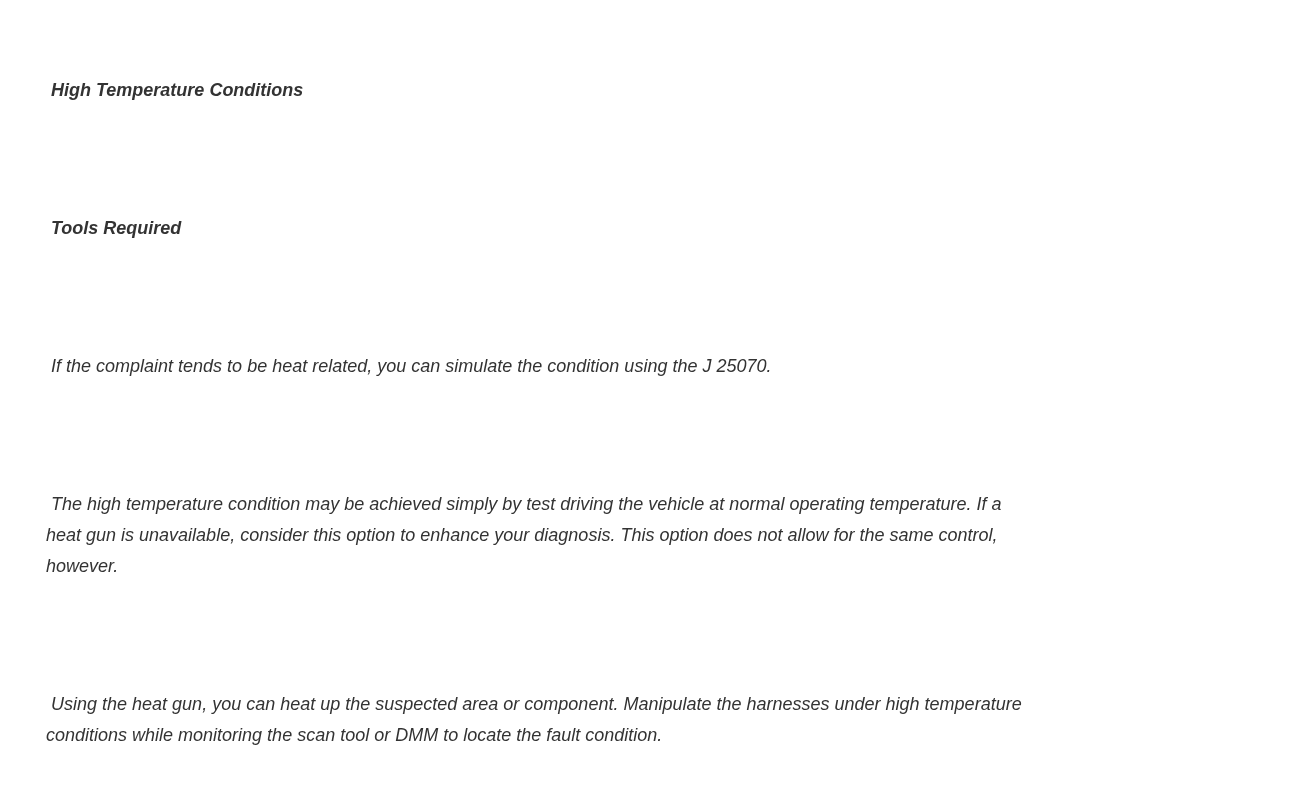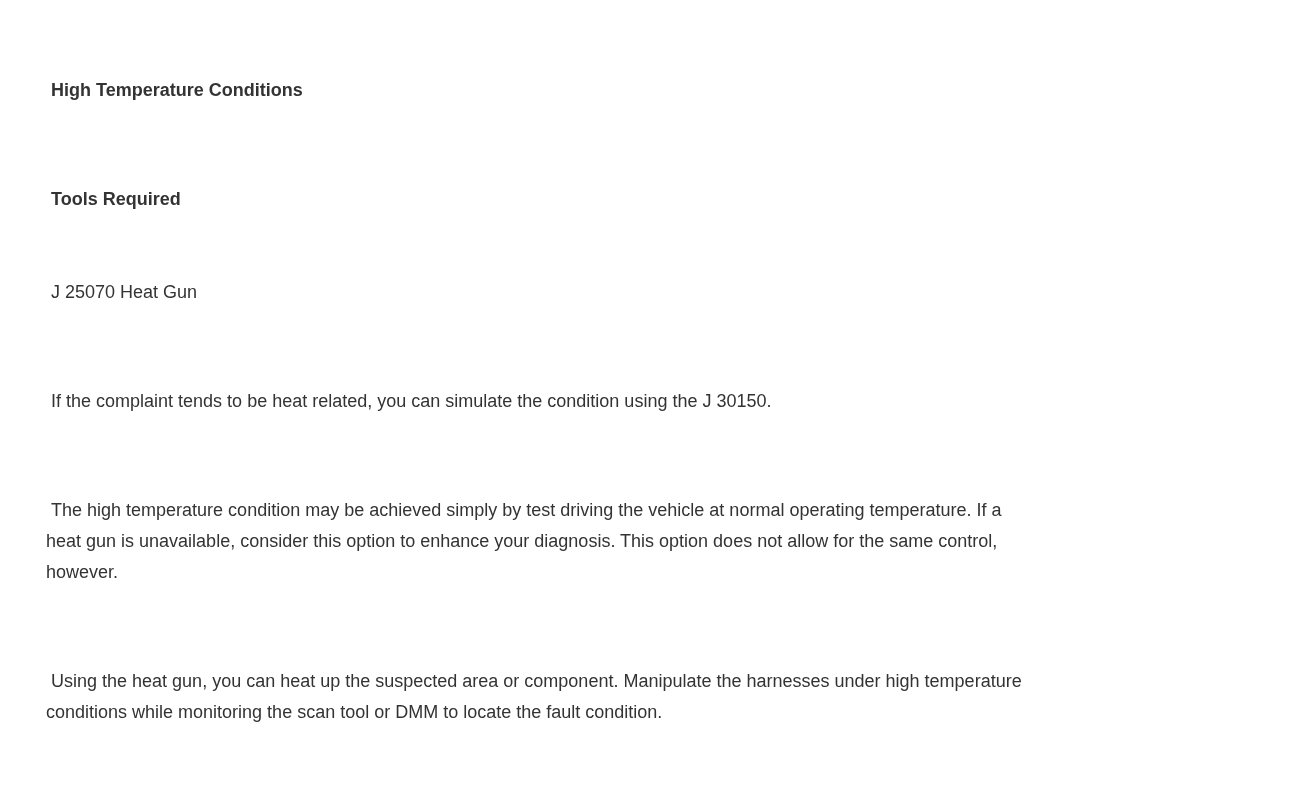--- a/index.html
+++ b/index.html
@@ -17,36 +17,36 @@
     box-sizing: border-box;
     width: 1304px;
     padding: 13px 38px 0 46px;
     font-size: 18px;
     line-height: 31px;
     color: #333333;
     white-space: pre-wrap;
   }
   .block {
     margin: 0;
+    font-style: italic;
   }
   .gap {
-    margin-top: 16px;
+    margin-top: 45px;
   }
   .bold {
     font-weight: 700;
   }
 </style>
 </head>
 <body>
 
 <div class="doc">
   <div class="block bold"> High Temperature Conditions</div>
   <div class="block gap bold"> Tools Required</div>
-  <div class="block"> J 25070 Heat Gun</div>
-  <div class="block gap"> If the complaint tends to be heat related, you can simulate the condition using the J 30150.</div>
+  <div class="block gap"> If the complaint tends to be heat related, you can simulate the condition using the J 25070.</div>
   <div class="block gap"> The high temperature condition may be achieved simply by test driving the vehicle at normal operating temperature. If a
 heat gun is unavailable, consider this option to enhance your diagnosis. This option does not allow for the same control,
 however.</div>
   <div class="block gap"> Using the heat gun, you can heat up the suspected area or component. Manipulate the harnesses under high temperature
 conditions while monitoring the scan tool or DMM to locate the fault condition.</div>
   
   
   
   
 </div>

